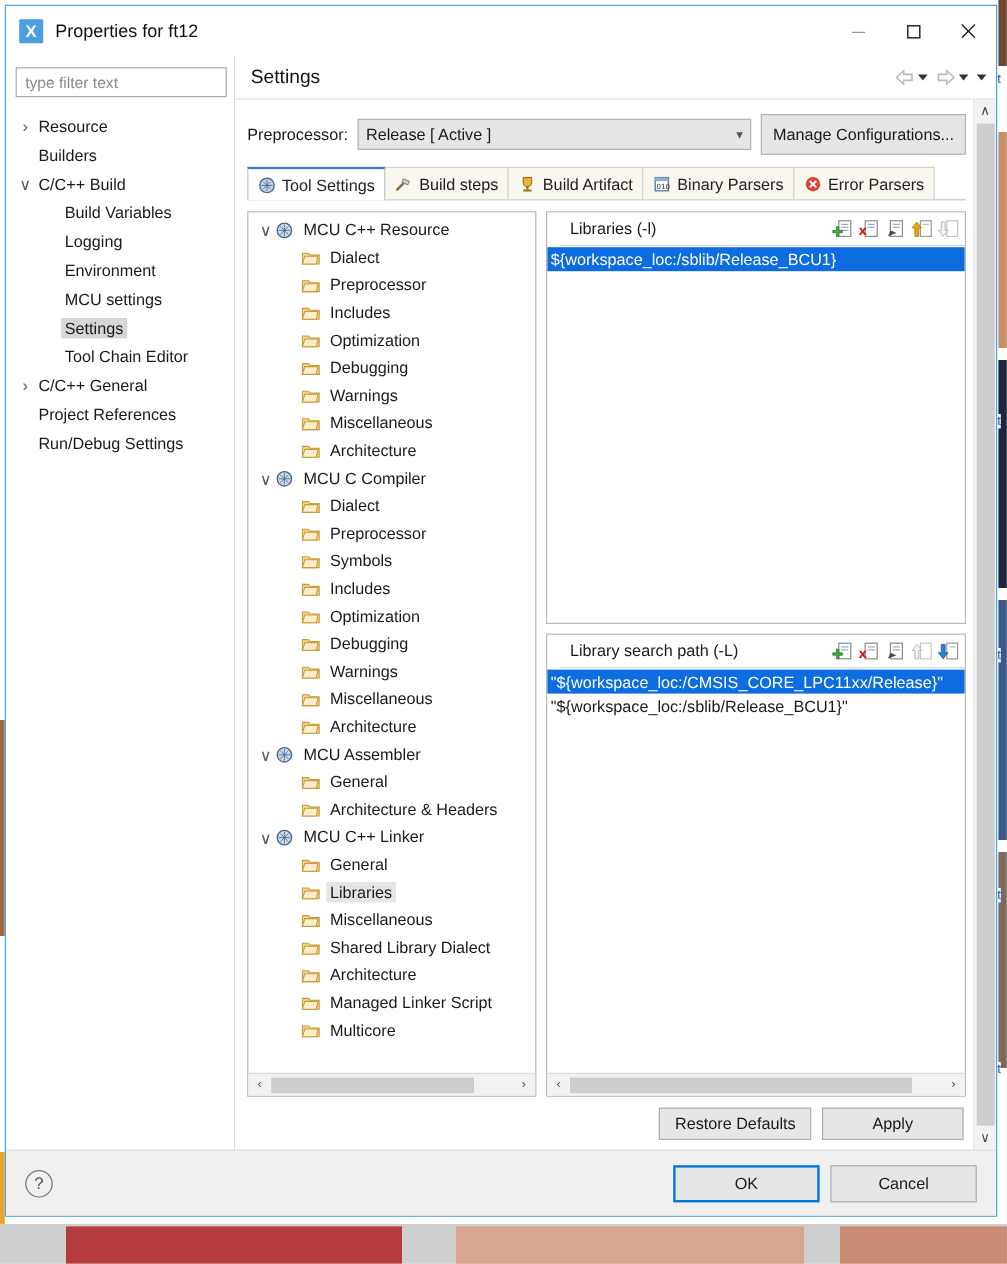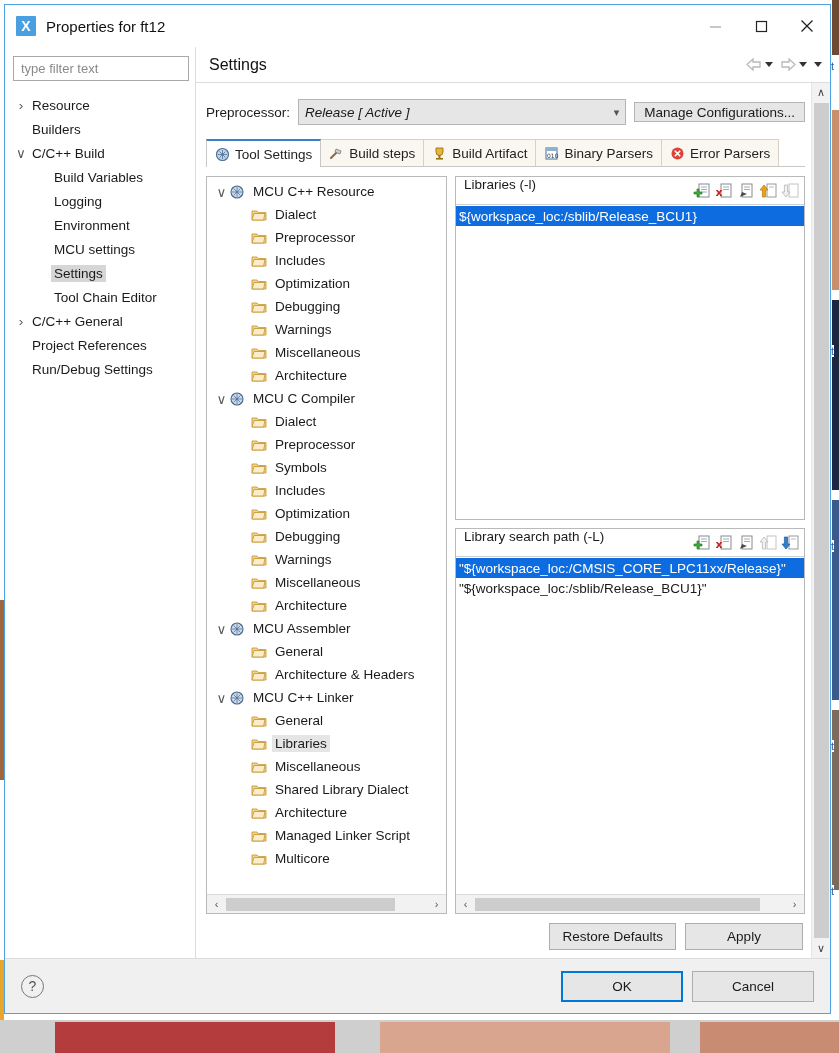--- a/index.html
+++ b/index.html
@@ -98,24 +98,24 @@
 
   
   #config-row { display: flex; align-items: center; height: 30px;
                 margin: 14px 0 12px 0; flex: 0 0 auto; }
   #config-label { font-size: 13.5px; margin-right: 8px; white-space: nowrap; }
   #config-combo {
     flex: 1 1 auto; height: 26px; background: #e6e6e6;
     border: 1px solid #b4b4b4; display: flex; align-items: center;
     padding: 0 6px; font-size: 13.5px; min-width: 0;
   }
-  #config-combo .val { flex: 1 1 auto; white-space: nowrap; overflow: hidden; font-style: italic; }
+  #config-combo .val { flex: 1 1 auto; white-space: nowrap; overflow: hidden; }
   .chev { color: #555; font-size: 11px; }
   #manage-btn {
-    height: 20px; margin-left: 8px; padding: 0 9px;
+    height: 34px; margin-left: 8px; padding: 0 9px;
     background: #e6e6e6; border: 1px solid #b4b4b4;
     display: flex; align-items: center; font-size: 13.5px; white-space: nowrap;
   }
 
   
   #tabs { display: flex; align-items: flex-end; height: 28px;
           border-bottom: 1px solid #c8c8c8; flex: 0 0 auto; }
   .tab {
     height: 27px; display: flex; align-items: center; gap: 5px;
     padding: 0 8px; font-size: 13.5px; white-space: nowrap;
@@ -146,22 +146,22 @@
   .tool-item .t-icon { width: 16px; height: 16px; flex: 0 0 16px; margin-right: 5px; }
   .tool-label { padding: 1px 3px; }
   .tool-item.selected .tool-label { background: #e5e5e5; }
 
   
   #lists-col { flex: 1 1 auto; display: flex; flex-direction: column;
                gap: 8px; min-width: 0; min-height: 0; }
   .listbox { border: 1px solid #b9b9b9; background: #fff;
              display: flex; flex-direction: column; min-height: 0; min-width: 0; }
   .list-header {
-    height: 28px; display: flex; 
-    padding: 0 4px 0 8px; border-bottom: 1px solid #d2d2d2; flex: 0 0 auto;
+    height: 28px; display: flex; align-items: center;
+    padding: 0 4px 0 8px; border-bottom: 1px solid #d2d2d2; flex: 0 0 auto; margin-left: 11px;
   }
   .list-title { flex: 1 1 auto; font-size: 13.5px; white-space: nowrap; }
   .list-tools { display: flex; align-items: center; gap: 3px; }
   .list-tools .ticn { width: 19px; height: 18px; flex: 0 0 19px; }
   .list-items { flex: 1 1 auto; overflow: hidden; padding-top: 1px; }
   .list-row {
     height: 20px; display: flex; align-items: center;
     padding-left: 3px; font-size: 13.5px; white-space: nowrap; overflow: hidden;
   }
   .list-row.selected { background: #0d6ce0; color: #fff; }

